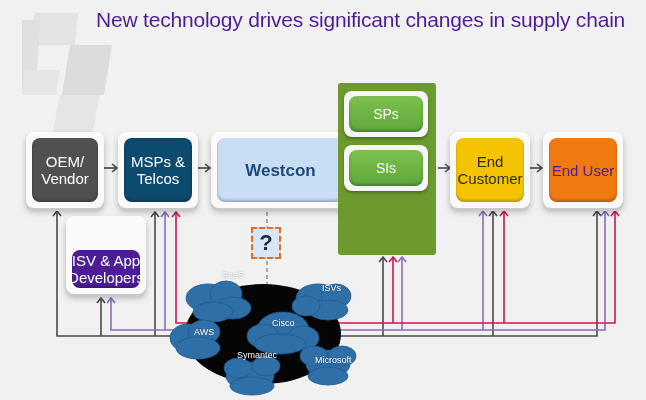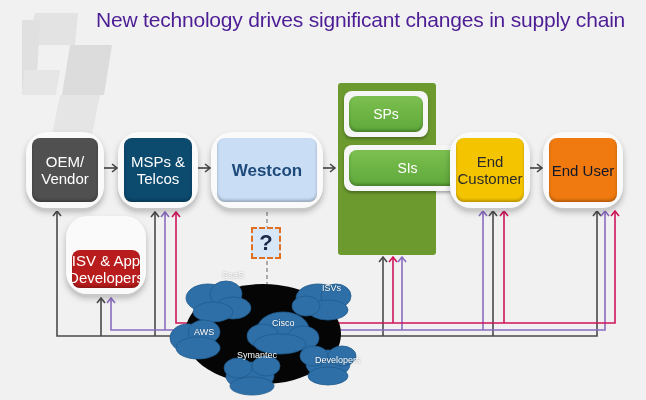--- a/index.html
+++ b/index.html
@@ -1,19 +1,19 @@
 <!DOCTYPE html>
 <html><head>
 <meta charset="utf-8">
 <style>
   html, body { margin:0; padding:0; }
   body { width:646px; height:400px; background:#f1f1f1; position:relative; overflow:hidden; font-family:"Liberation Sans", sans-serif; }
   .title { position:absolute; left:96px; top:8px; font-size:21px; color:#4c1d95; white-space:nowrap; letter-spacing:-0.2px; }
   .deco { position:absolute; }
-  .card { position:absolute; background:#fafafa; border-radius:21px; box-shadow: 0 3px 0 #c9c9c9, 0 4px 6px rgba(0,0,0,0.25); }
+  .card { position:absolute; background:#fafafa; border-radius:8px; box-shadow: 0 3px 0 #c9c9c9, 0 4px 6px rgba(0,0,0,0.25); }
   .inner { position:absolute; left:6px; top:6px; right:6px; bottom:6px; border-radius:8px; display:flex; align-items:center; justify-content:center; text-align:center; color:#fff; font-size:15px; line-height:17px; box-shadow: inset 0 -2px 3px rgba(0,0,0,0.25); }
   .green-panel { position:absolute; left:338px; top:83px; width:98px; height:172px; background:#6c9a2e; border-radius:3px;text-decoration:underline; }
   .gcard { position:absolute; left:6px; width:84px; height:46px; background:#f6f6f6; border-radius:8px; box-shadow:0 2px 3px rgba(0,0,0,0.3); }
   .gcard .inner { left:5px; top:5px; right:5px; bottom:5px; background:linear-gradient(#7cc050,#5ea83a); font-size:14px; }
   svg.lines { position:absolute; left:0; top:0; }
   .cloud-label { position:absolute; color:#fff; font-size:9px; text-shadow:0 0 2px rgba(0,0,0,0.4); }
   .qbox { position:absolute; left:251px; top:227px; width:30px; height:32px; background:#d8e7f7; border:2px dashed #e07020; box-sizing:border-box; display:flex; align-items:center; justify-content:center; font-size:22px; font-weight:bold; color:#1d2a4a; }
 </style>
 </head>
 <body>
@@ -76,41 +76,41 @@
     <line x1="267" y1="212" x2="267" y2="300" stroke="#999" stroke-dasharray="4,3"></line>
   </g>
 </svg>
 
 <div class="card" style="left:26px;top:132px;width:78px;height:76px;">
   <div class="inner" style="background:#505050;">OEM/ Vendor</div>
 </div>
 <div class="card" style="left:118px;top:132px;width:80px;height:76px;">
   <div class="inner" style="background:#0c4a6e;">MSPs &amp; Telcos</div>
 </div>
-<div class="card" style="left:211px;top:132px;width:112px;height:76px;">
+<div class="card" style="left:211px;top:132px;width:112px;height:76px;padding-left:27px;">
   <div class="inner" style="background:#c9def5;color:#1d4a7a;font-weight:bold;font-size:17px;">Westcon</div>
 </div>
 
 <div class="green-panel">
   <div class="gcard" style="top:8px;">
       <div class="inner">SPs</div>
     </div>
-  <div class="gcard" style="top:62px;padding-left:43px;">
+  <div class="gcard" style="top:62px;">
       <div class="inner">SIs</div>
     </div>
 </div>
 
 <div class="card" style="left:450px;top:132px;width:80px;height:76px;text-decoration:underline;">
   <div class="inner" style="background:#f5c400;color:#2a2a2a;">End Customer</div>
 </div>
 <div class="card" style="left:543px;top:132px;width:80px;height:76px;">
-  <div class="inner" style="background:#f07a10;color:#0f172a;">End User</div>
+  <div class="inner" style="background:#f07a10;color:#4c1d95;">End User</div>
 </div>
 <div class="card" style="left:66px;top:216px;width:80px;height:78px;">
-  <div class="inner" style="background:#b91c1c;margin-top:28px;">ISV &amp; App Developers</div>
+  <div class="inner" style="background:#4c1d95;margin-top:28px;">ISV &amp; App Developers</div>
 </div>
 
 <div class="qbox">?</div>
 
 <svg class="deco" width="190" height="130" style="left:168px;top:268px">
   <ellipse cx="95" cy="66" rx="78" ry="50" fill="#050505"></ellipse>
   <g fill="#2f6fa8" stroke="#1f5a8c" stroke-width="0.8">
     <g>
         <ellipse cx="40" cy="30" rx="22" ry="14"></ellipse>
         <ellipse cx="58" cy="26" rx="16" ry="13"></ellipse>
@@ -146,13 +146,13 @@
         <ellipse cx="174" cy="88" rx="14" ry="10"></ellipse>
         <ellipse cx="160" cy="108" rx="20" ry="9"></ellipse>
       </g>
   </g>
 </svg>
 <div class="cloud-label" style="left:222px;top:270px;">SaaS</div>
 <div class="cloud-label" style="left:322px;top:283px;">ISVs</div>
 <div class="cloud-label" style="left:272px;top:318px;">Cisco</div>
 <div class="cloud-label" style="left:194px;top:327px;">AWS</div>
 <div class="cloud-label" style="left:237px;top:350px;">Symantec</div>
-<div class="cloud-label" style="left:315px;top:355px;">Developers</div>
+<div class="cloud-label" style="left:315px;top:355px;">Microsoft</div>
 
 </body></html>

